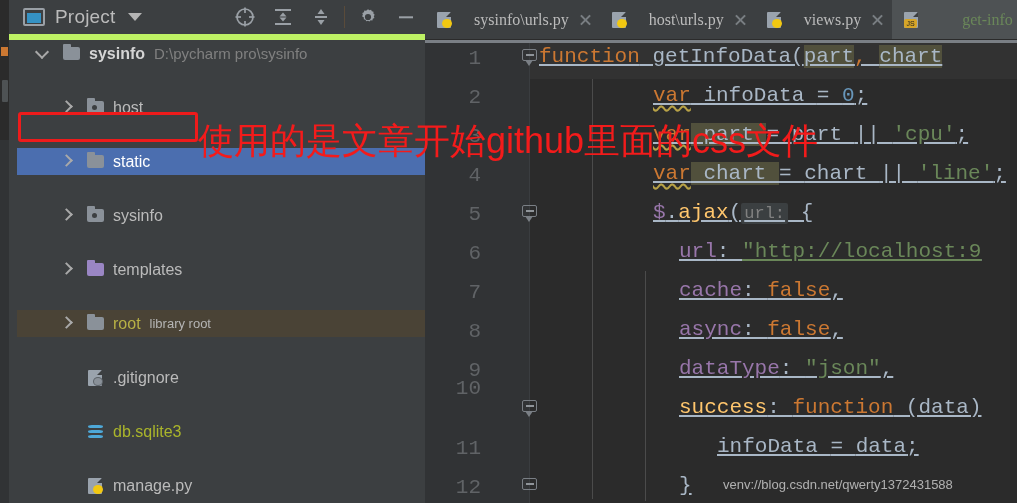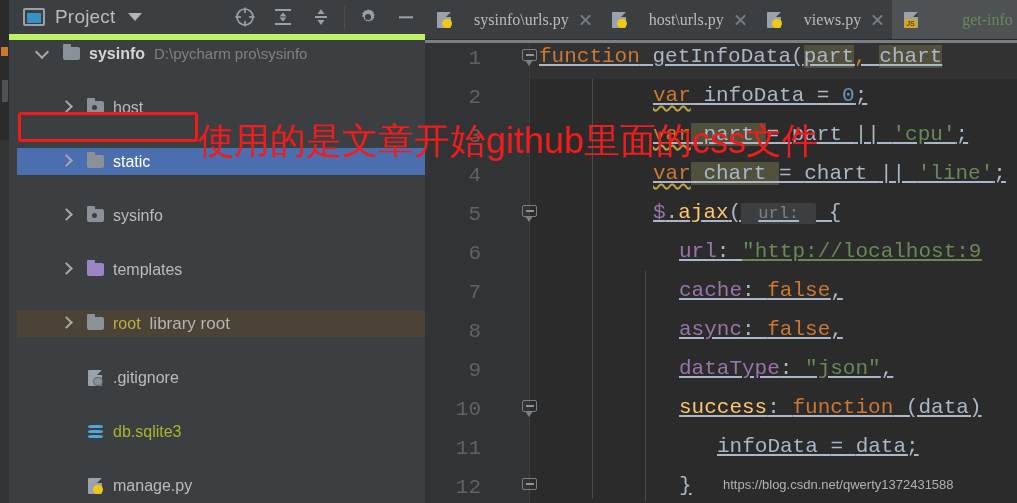--- a/index.html
+++ b/index.html
@@ -92,21 +92,21 @@
   .folder { position: absolute; left: 1px; top: 2px; width: 17px; height: 13px;
             background: #8a9199; border-radius: 1px 2px 2px 2px; }
   .folder::before { content: ""; position: absolute; left: 0; top: -3px;
             width: 8px; height: 4px; background: #8a9199; border-radius: 1px 1px 0 0; }
   .folder.purple { background: #9a86c4; }
   .folder.purple::before { background: #9a86c4; }
   .folder .dot { position: absolute; left: 5px; top: 4px; width: 5px; height: 5px;
             border-radius: 50%; background: #3c3f41; }
   .lbl-strong { font-weight: bold; color: #d4d4d4; }
   .lbl-path { color: #808080; margin-left: 9px; font-size: 15px; }
-  .lbl-lib  { color: #b5b5b5; margin-left: 9px; font-size: 17px; }
+  .lbl-lib  { color: #b5b5b5; margin-left: 9px; font-size: 13px; }
   .lbl-venv { color: #b8b145; }
   .lbl-db   { color: #aab52b; }
 
   
   .doc { position: absolute; left: 2px; top: 1px; width: 14px; height: 16px;
          background: #9aa3ad; border-radius: 1px; }
   .doc::after { content: ""; position: absolute; right: 0; top: 0;
          border-left: 5px solid transparent; border-bottom: 5px solid #3c3f41; }
   .doc-badge { position: absolute; left: 7px; top: 8px; width: 10px; height: 9px;
          border-radius: 2px; font-size: 7px; line-height: 9px; text-align: center;
@@ -193,21 +193,21 @@
   .fn   { color: #a9b7c6; }
   .prop { color: #9876aa; }
   .str  { color: #6a8759; }
   .num  { color: #6897bb; }
   .dollar { color: #9876aa; }
   .ajax { color: #ffc66d; }
   .succ { color: #ffc66d; }
   .hl   { background: #51503c; }
   .param-hint {
     background: #3b3f41; color: #808080; font-size: 17px;
-    padding: 1px 17px; border-radius: 2px;
+    padding: 1px 3px; border-radius: 2px;
   }
   .squiggle {
     text-decoration: underline; text-decoration-style: wavy;
     text-decoration-color: #b8a246; text-underline-offset: 4px;
   }
   .urlstr { color: #6a8759; text-decoration: underline; }
   .indent-guide {
     position: absolute; width: 1px; background: #4b4b4b;
   }
 
@@ -422,21 +422,21 @@
 
       <div class="gutter-line" style="top:6px">1</div>
       <div class="gutter-line" style="top:45px">2</div>
       <div class="gutter-line" style="top:84px">3</div>
       <div class="gutter-line" style="top:123px">4</div>
       <div class="gutter-line" style="top:162px">5</div>
       <div class="gutter-line" style="top:201px">6</div>
       <div class="gutter-line" style="top:240px">7</div>
       <div class="gutter-line" style="top:279px">8</div>
       <div class="gutter-line" style="top:318px">9</div>
-      <div class="gutter-line" style="top:357px">10</div>
+      <div class="gutter-line" style="top:336px">10</div>
       <div class="gutter-line" style="top:396px">11</div>
       <div class="gutter-line" style="top:435px">12</div>
 
       <div class="fold" style="top:8px">
         <span class="circle"></span>
           <span class="tri"></span>
       </div>
       <div class="fold" style="top:164px">
         <span class="circle"></span>
           <span class="tri"></span>
@@ -473,15 +473,15 @@
 
       <div class="code-line" style="top:433px;left:254px"><span>}</span></div>
     </div>
   </div>
 
   <div class="scroll-top"></div>
 
   <div class="red-box"></div>
   <div class="red-note">使用的是文章开始github里面的css文件</div>
 
-  <div class="watermark">https://blog.csdn.net/qwerty1372431588</div>
+  <div class="watermark">venv://blog.csdn.net/qwerty1372431588</div>
 
 </div>
 
 </body></html>

